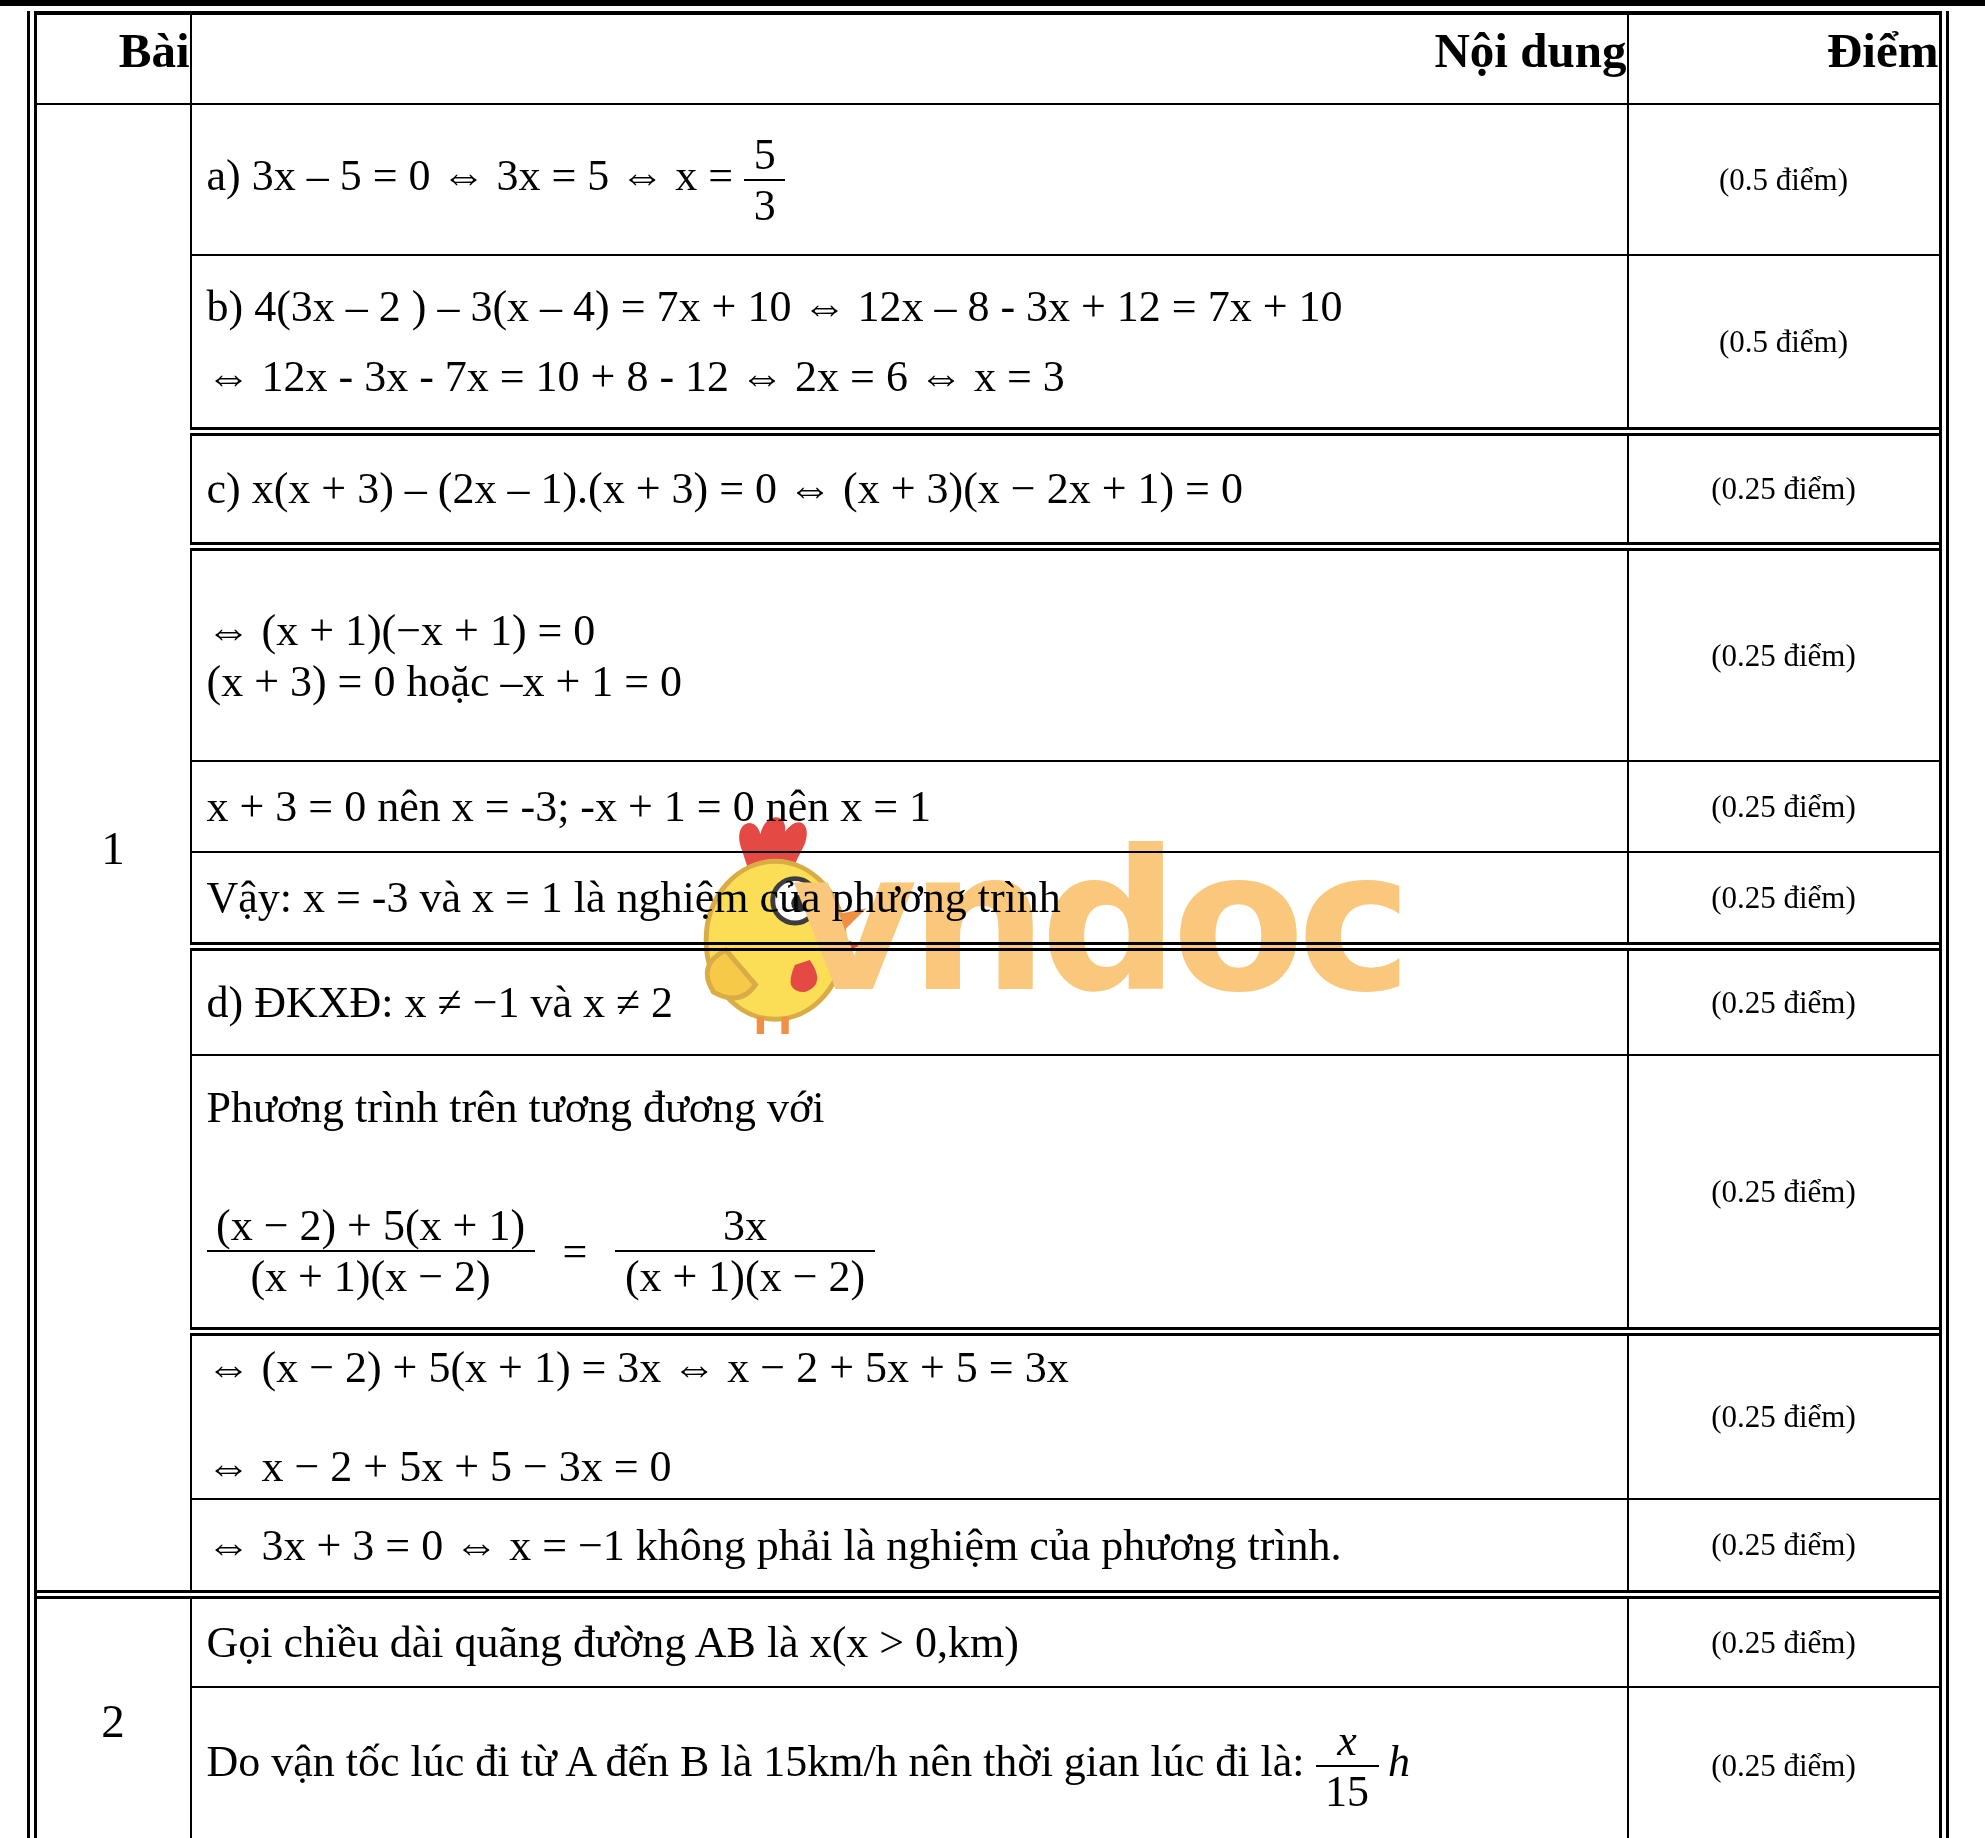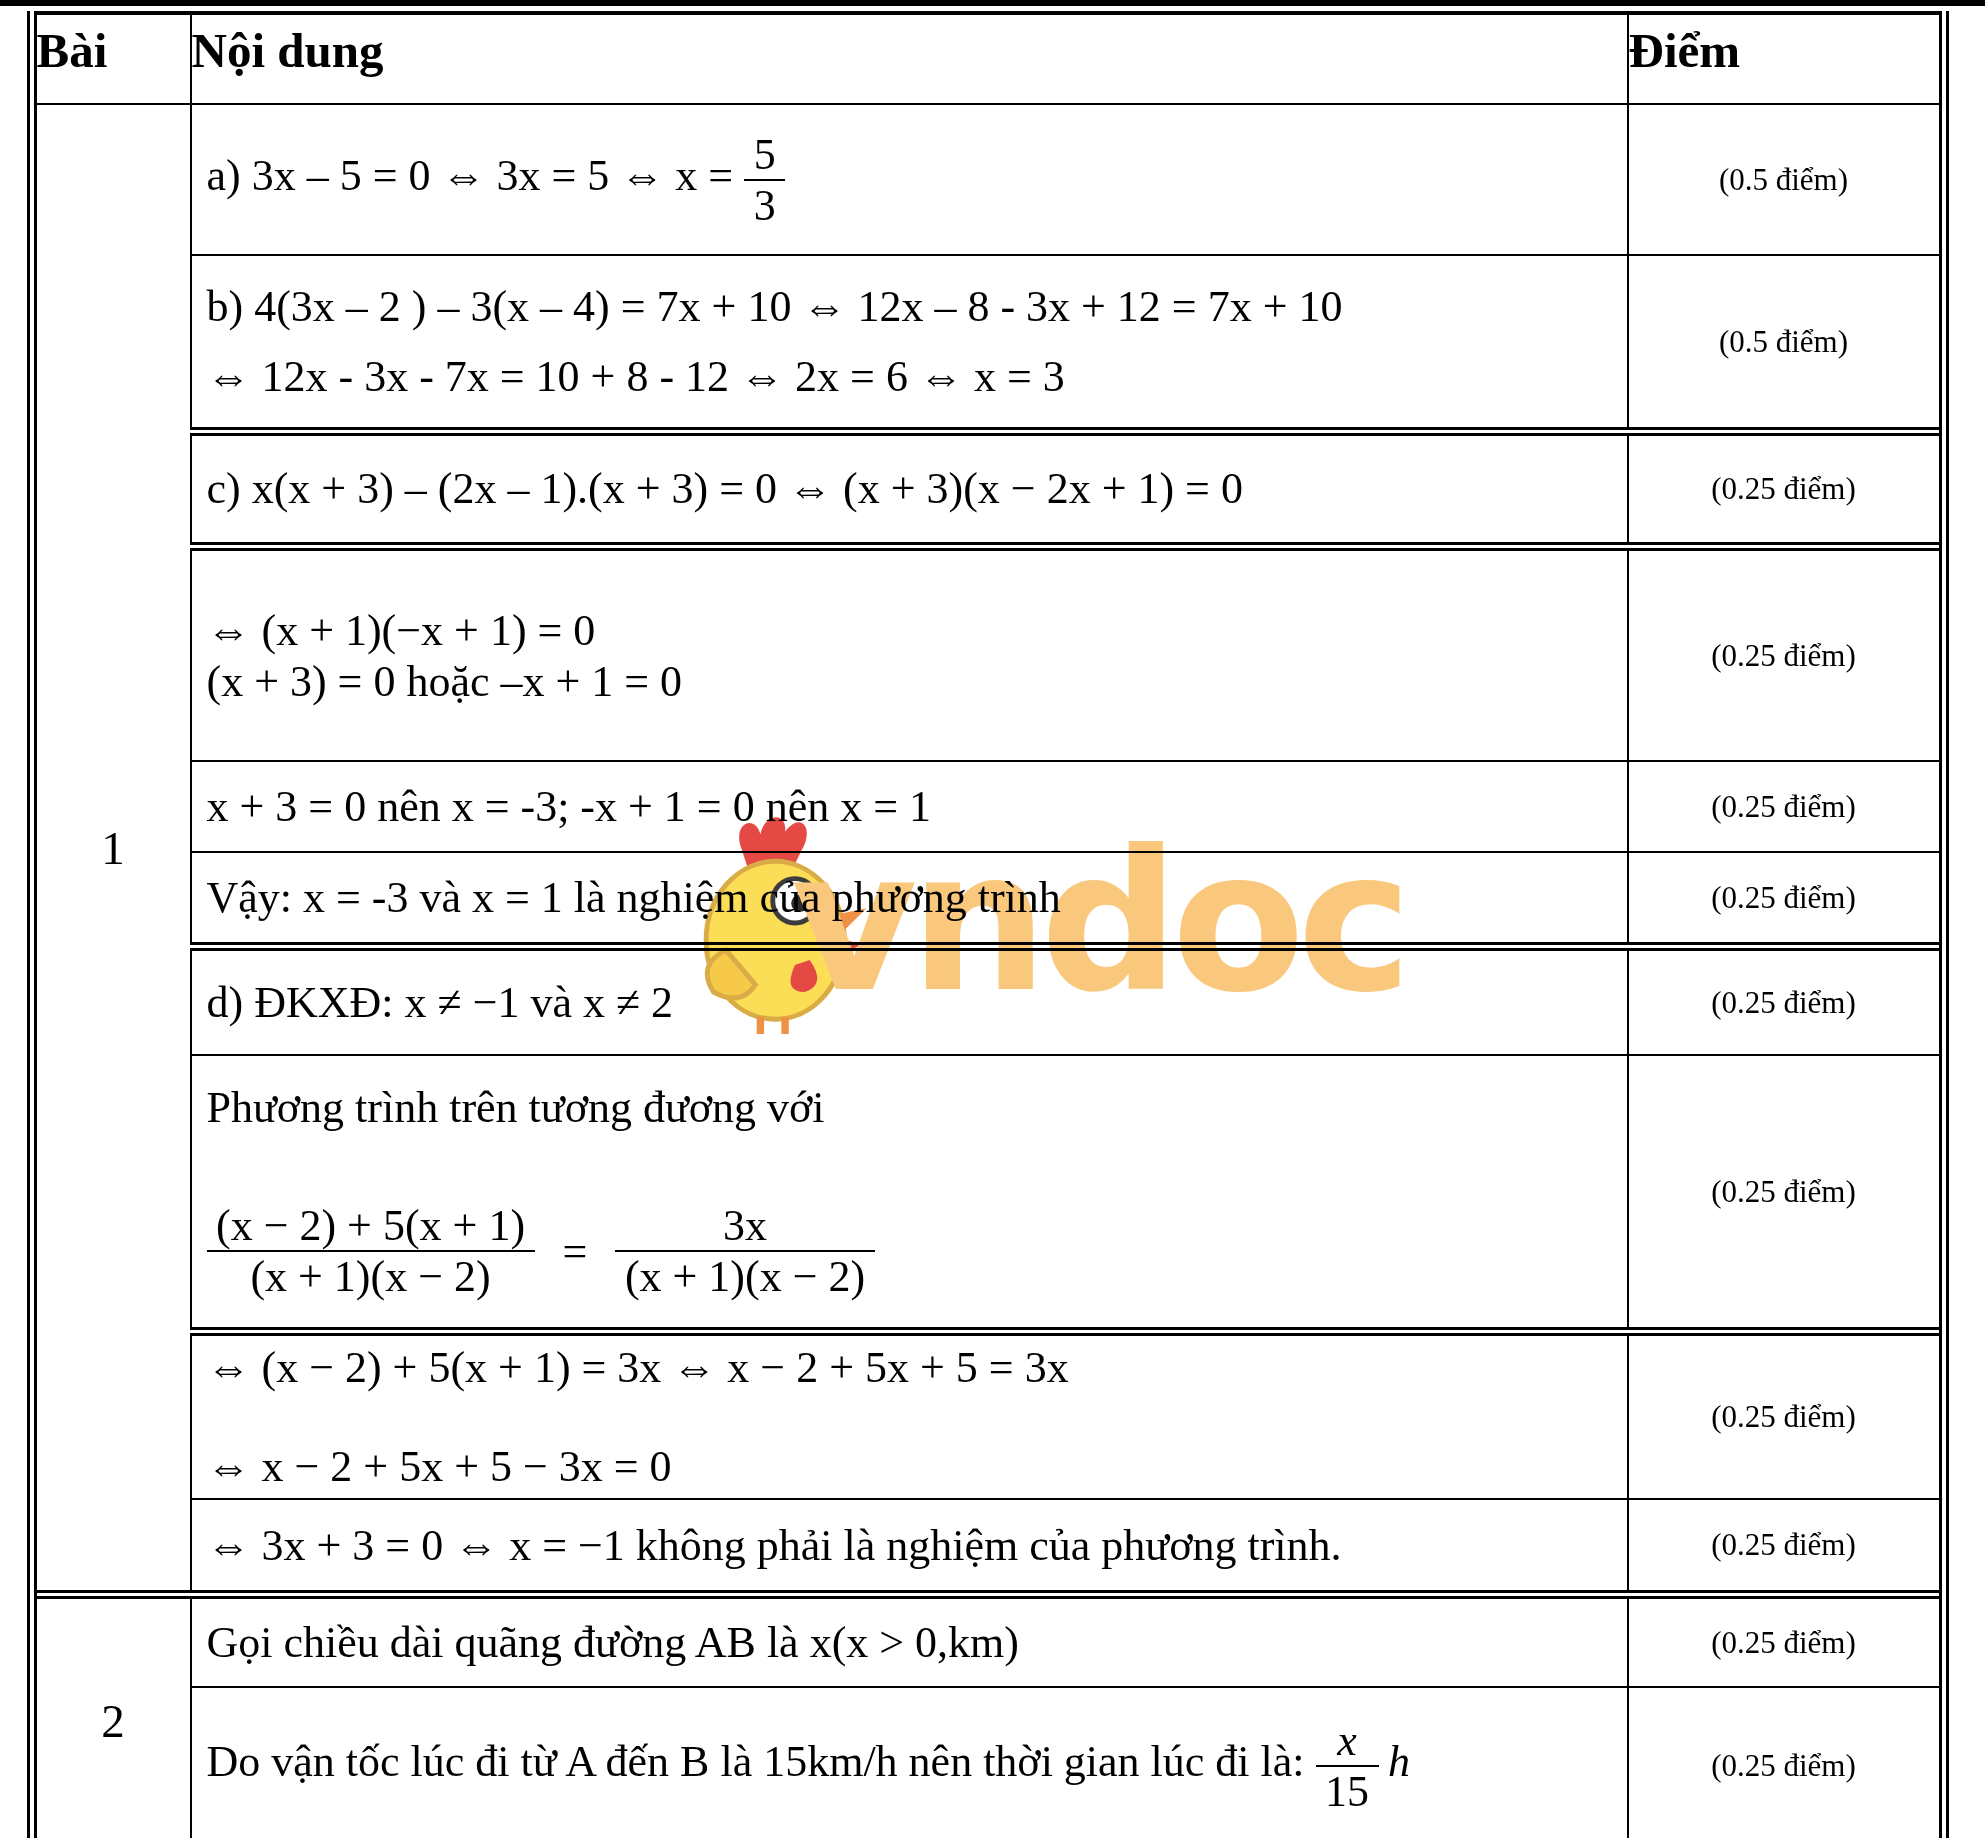--- a/index.html
+++ b/index.html
@@ -21,21 +21,21 @@
 
   
   table.grid{
     position:absolute;left:26.5px;top:11.4px;z-index:2;
     width:1912px;border-collapse:collapse;table-layout:fixed;
     border:10.4px double #000;border-top:4.7px solid #000;
     background:transparent;
   }
   th,td{border:2.8px solid #000;padding:0;vertical-align:middle;background:transparent}
   tr.dbl>td{border-top:9.5px double #000}
-  th{font-size:49px;font-weight:bold;text-align:left;padding-bottom:17px}
+  th{font-size:49px;font-weight:bold;text-align:right;padding-bottom:17px}
   td.bai{text-align:center;font-size:47px}
   td.content{padding:3.8px 13.2px 3.8px 15px;font-size:44px;text-align:left}
   td.diem{text-align:center;font-size:31px}
   .line{white-space:nowrap}
   .gap-b  .line + .line{margin-top:19px}
   .gap-d1 .line + .line{}
   .gap-i  .line + .line{margin-top:48px}
 
   .frac{display:inline-block;vertical-align:middle;text-align:center;line-height:1.12}
   .frac .fn{display:block;padding:0 9.5px}

